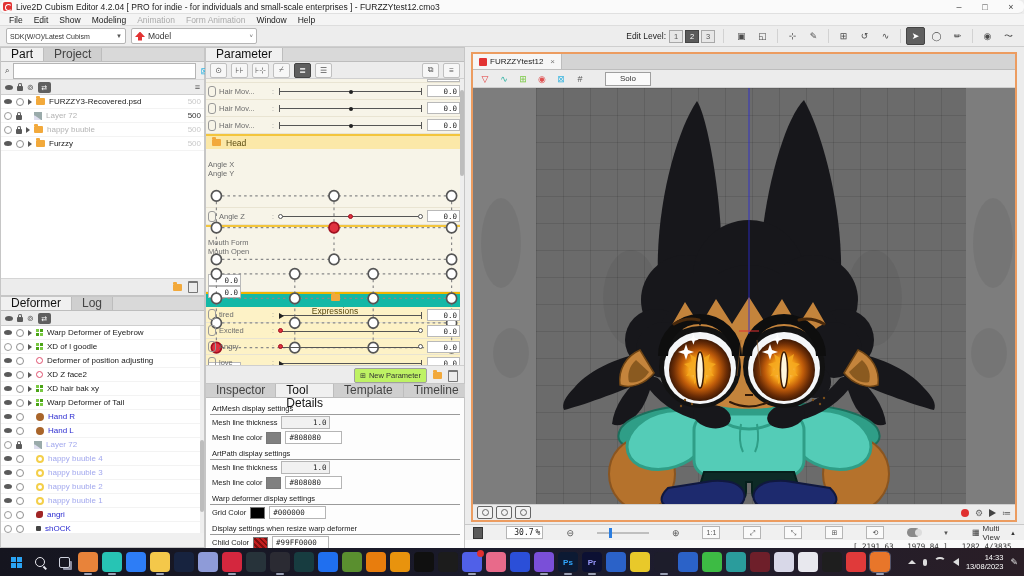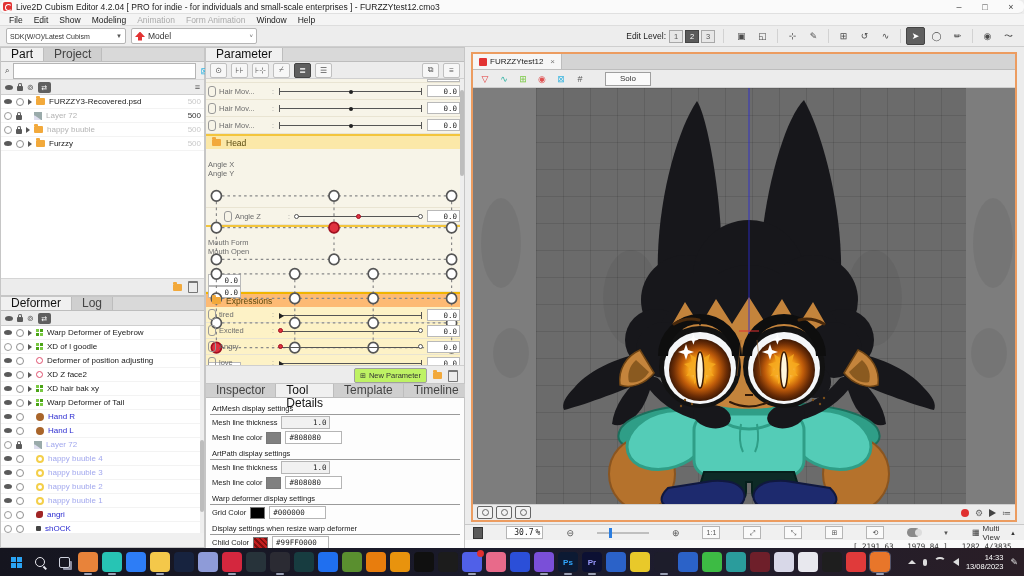--- a/index.html
+++ b/index.html
@@ -95,21 +95,21 @@
   .track .line{position:absolute;left:2px;right:2px;top:6px;border-top:1px solid #555;}
   .tick{position:absolute;top:3px;width:1px;height:7px;background:#555;}
   .kdot{position:absolute;top:3.5px;width:5px;height:5px;border-radius:50%;box-sizing:border-box;}
   .kdot.hollow{background:#fff;border:1px solid #555;}
   .kdot.red{background:#e0313f;border:1px solid #a01020;}
   .kdot.black{background:#222;}
   .kmark{position:absolute;top:4px;width:0;height:0;border-left:5px solid #222;border-top:3px solid transparent;border-bottom:3px solid transparent;}
   .pval{width:33px;height:12px;background:#fff;border:1px solid #b9b9b9;font-size:7.5px;text-align:right;line-height:12px;padding-right:2px;box-sizing:border-box;flex:0 0 auto;font-family:"DejaVu Sans Mono",monospace;}
   .pgroup{display:flex;align-items:center;gap:5px;height:13px;padding:0 6px;border-top:2px solid #f3c53c;font-size:8.5px;color:#5a4a10;}
   .pgroup.pale{background:#fbe8a8;}
-  .pgroup.bright{background:#fdba74;border-top-color:#f0b400;}
+  .pgroup.bright{background:#14b8a6;border-top-color:#f0b400;flex-direction:column;}
   .xyblock{display:flex;align-items:stretch;gap:6px;padding:2px 4px 2px 2px;border-bottom:1px solid #e9e4d2;flex-direction:column;}
   .xyblock .labels{width:50px;display:flex;flex-direction:column;justify-content:space-between;font-size:7.5px;color:#6c6c6c;padding:3px 0;flex:0 0 auto;}
   .xyblock .vals{width:33px;display:flex;flex-direction:column;justify-content:space-between;flex:0 0 auto;}
   .xyblock svg{flex:1;height:100%;}
   .yellow-tone{background:#fdf2c6 !important;}
   #param-foot{height:19px;display:flex;align-items:center;justify-content:flex-end;gap:6px;background:#ececec;border-top:1px solid #cfcfcf;padding:0 6px;}
   #new-param-btn{display:flex;align-items:center;gap:3px;height:13px;border:1px solid #9f9f9f;background:#bef264;border-radius:2px;font-size:7.5px;padding:0 5px;color:#333;}
   
   #details-panel{left:205px;top:383px;width:260px;height:165px;}
   #details-body{background:#fdfdfd;height:150px;overflow:hidden;padding:2px 4px;box-sizing:border-box;}
@@ -500,21 +500,21 @@
               <circle cx="75" cy="41" r="3" fill="#fff" stroke="#555" stroke-width="1"></circle>
               <circle cx="145" cy="5" r="3" fill="#fff" stroke="#555" stroke-width="1"></circle>
               <circle cx="145" cy="23" r="3" fill="#fff" stroke="#555" stroke-width="1"></circle>
               <circle cx="145" cy="41" r="3" fill="#fff" stroke="#555" stroke-width="1"></circle>
             </svg></span>
           <span class="vals">
             <span class="pval">0.0</span>
             <span class="pval">0.0</span>
           </span>
         </div>
-        <div class="prow" style="height: 17px; margin-left: 16px;">
+        <div class="prow" style="height: 17px;">
           <span class="link"></span>
           <span class="plabel">Angle Z</span>
           <span class="colon">:</span>
           <span class="track">
             <span class="line"></span>
             <span class="kdot hollow" style="left: 1px;"></span>
             <span class="kdot hollow" style="right: 1px;"></span>
             <span class="kdot red" style="left: 48%;"></span>
           </span>
           <span class="pval">0.0</span>

